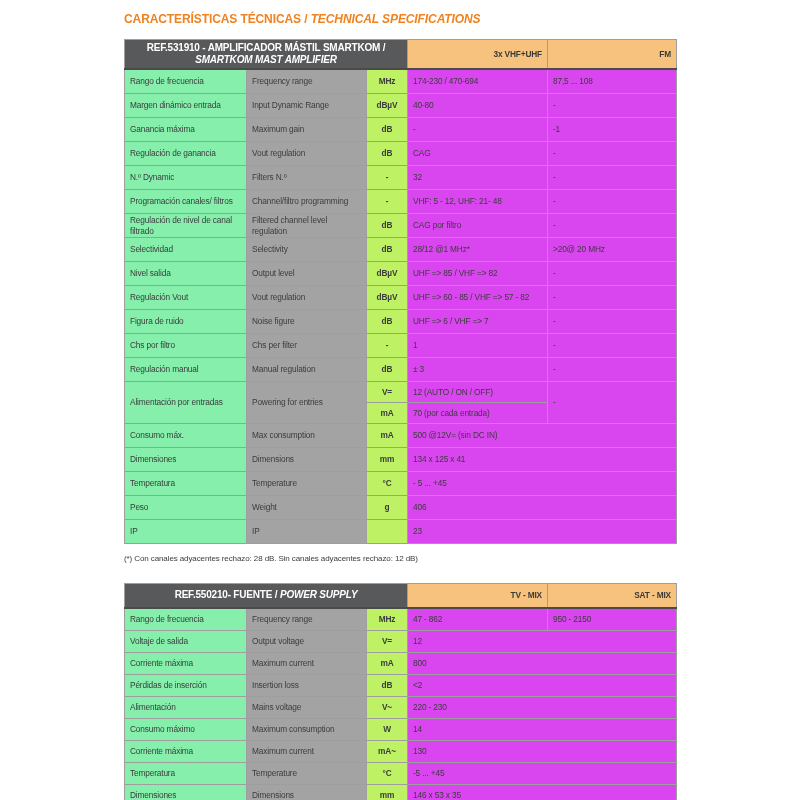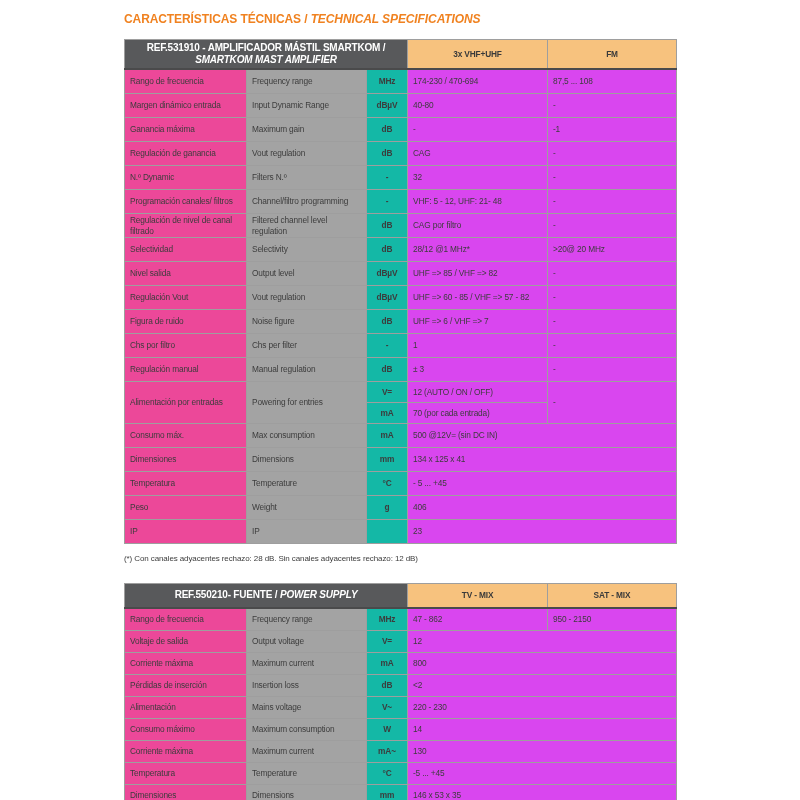--- a/index.html
+++ b/index.html
@@ -8,24 +8,24 @@
   .page-title{font-size:12px;font-weight:bold;color:#f08220;letter-spacing:-0.1px;margin:0 0 13px 0;}
   .page-title .it{font-style:italic;}
   table.spec{border-collapse:collapse;table-layout:fixed;width:552px;font-size:8.3px;
     letter-spacing:-0.15px;color:#3c3c3c;}
   table.spec td{border:1px solid #9e9e9e;padding:1px 5px;vertical-align:middle;line-height:1.25;}
   table.spec{border:1px solid #808080;}
   tr.head td{border-bottom:2px solid #4a4a4b;}
   td.dark-head{background:#58595b;color:#ffffff;font-weight:bold;font-size:10px;
     text-align:center;letter-spacing:-0.2px;}
   td.dark-head .it{font-style:italic;}
-  td.orange-head{background:#f7c27e;color:#3a3a3a;font-weight:bold;font-size:8.3px;text-align:center;}
-  td.c-es{background:#ec4899;padding-left:8px;}
+  td.orange-head{background:#f7c27e;color:#3a3a3a;font-weight:bold;font-size:8.3px;text-align:right;}
+  td.c-es{background:#86efac;padding-left:8px;}
   td.c-en{background:#a3a3a3;padding-left:8px;}
-  td.c-unit{background:#14b8a6;text-align:center;font-weight:bold;margin-left:10px;}
+  td.c-unit{background:#bef264;text-align:center;font-weight:bold;margin-left:10px;}
   td.c-val{background:#d946ef;text-align:left;}
   #table1 tr.r td{height:21px;}
   #table1 tr.head td{height:26px;}
   #table1 tr.sub td{height:18px;}
   #table2 tr.r td{height:19px;}
   #table2 tr.head td{height:21px;}
   .footnote{font-size:8px;letter-spacing:-0.1px;margin:10px 0 20px 0;color:#3c3c3c;}
 </style>
 </head>
 <body>

